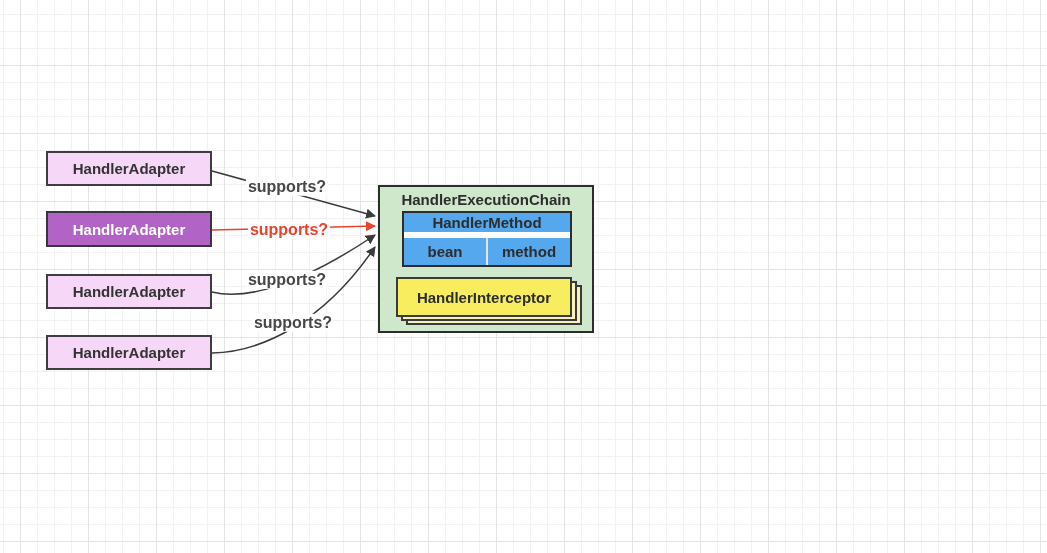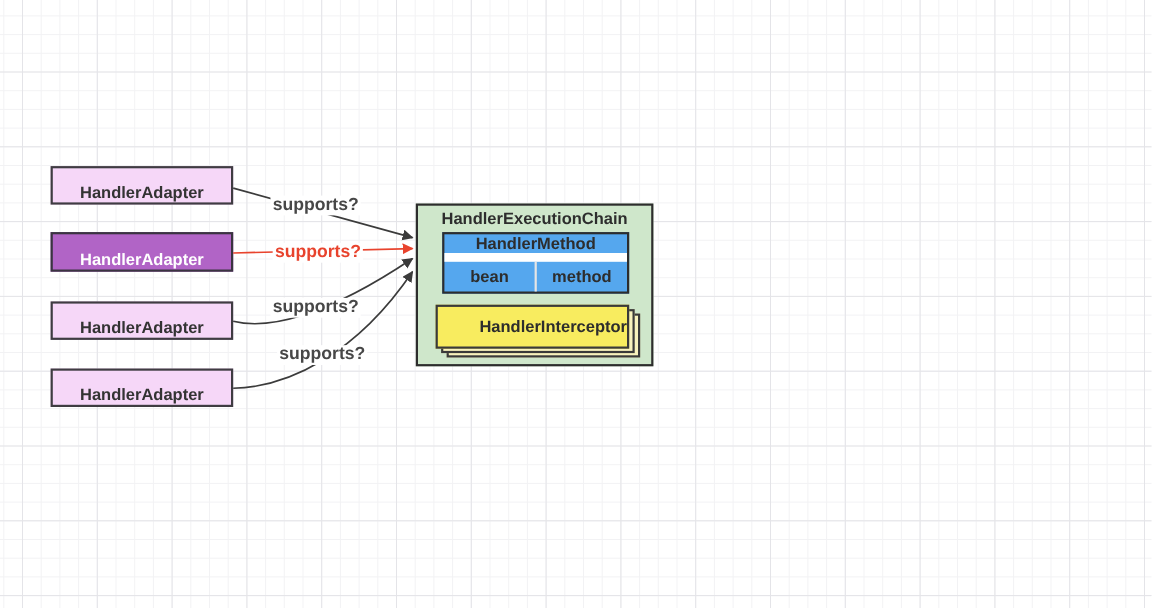--- a/index.html
+++ b/index.html
@@ -14,58 +14,58 @@
       linear-gradient(90deg, #e4e4e8 1px, transparent 1px),
       linear-gradient(#f2f2f4 1px, transparent 1px),
       linear-gradient(90deg, #f2f2f4 1px, transparent 1px);
     background-size:68px 68px,68px 68px,17px 17px,17px 17px;
     background-position:20px -3px,20px -3px,3px -3px,3px -3px;
   }
   .adapter{
     position:absolute;left:46px;width:166px;height:35px;
     box-sizing:border-box;
     background:#f6d7f8;border:2px solid #3f3c42;
-    display:flex;align-items:flex-end;justify-content:center;
+    display:flex;align-items:center;justify-content:center;
     font-weight:bold;font-size:15px;color:#333333;
   }
   .adapter.highlighted{background:#b164c6;color:#ffffff;border-color:#3a3440;}
   .chain{
     position:absolute;left:354px;top:185px;width:216px;height:148px;
     box-sizing:border-box;
     background:#cfe7cb;border:2px solid #2d2d2d;margin-left:24px;
   }
   .chain-title{
     position:absolute;left:0;top:4px;width:100%;
     text-align:center;font-weight:bold;font-size:15px;color:#2d2d2d;
   }
   .method-box{
     position:absolute;left:22px;top:24px;width:170px;height:56px;
     box-sizing:border-box;
     background:#55a7ee;border:2px solid #2d2d2d;
   }
   .method-header{
-    box-sizing:border-box;height:25px;border-bottom:8px solid #ffffff;
+    box-sizing:border-box;height:25px;border-bottom:6px solid #ffffff;
     display:flex;align-items:center;justify-content:center;
     font-weight:bold;font-size:15px;color:#2d2d2d;
   }
   .method-cells{display:flex;height:27px;}
   .method-cell{
     flex:1;display:flex;align-items:center;justify-content:center;
     font-weight:bold;font-size:15px;color:#2d2d2d;
   }
   .method-cell.first{border-right:2px solid #e5e5e5;}
   .stack-layer{
     position:absolute;width:176px;height:40px;box-sizing:border-box;
     background:#f8f2bd;border:2px solid #3a3a3a;
   }
   .interceptor{
     position:absolute;left:16px;top:90px;width:176px;height:40px;
     box-sizing:border-box;
     background:#f8ec5f;border:2px solid #3a3a3a;
-    display:flex;align-items:center;justify-content:flex-end;
+    display:flex;align-items:center;justify-content:center;
     font-weight:bold;font-size:15px;color:#2d2d2d;
   }
   .edges-layer{position:absolute;left:0;top:0;width:1047px;height:553px;pointer-events:none;}
   .edge-label{
     position:absolute;transform:translate(-50%,-50%);
     background:#ffffff;padding:0 2px;white-space:nowrap;
     font-size:16px;color:#474747;line-height:1.15;font-weight:bold;
   }
   .edge-label.red{color:#e8432d;}
 </style>

